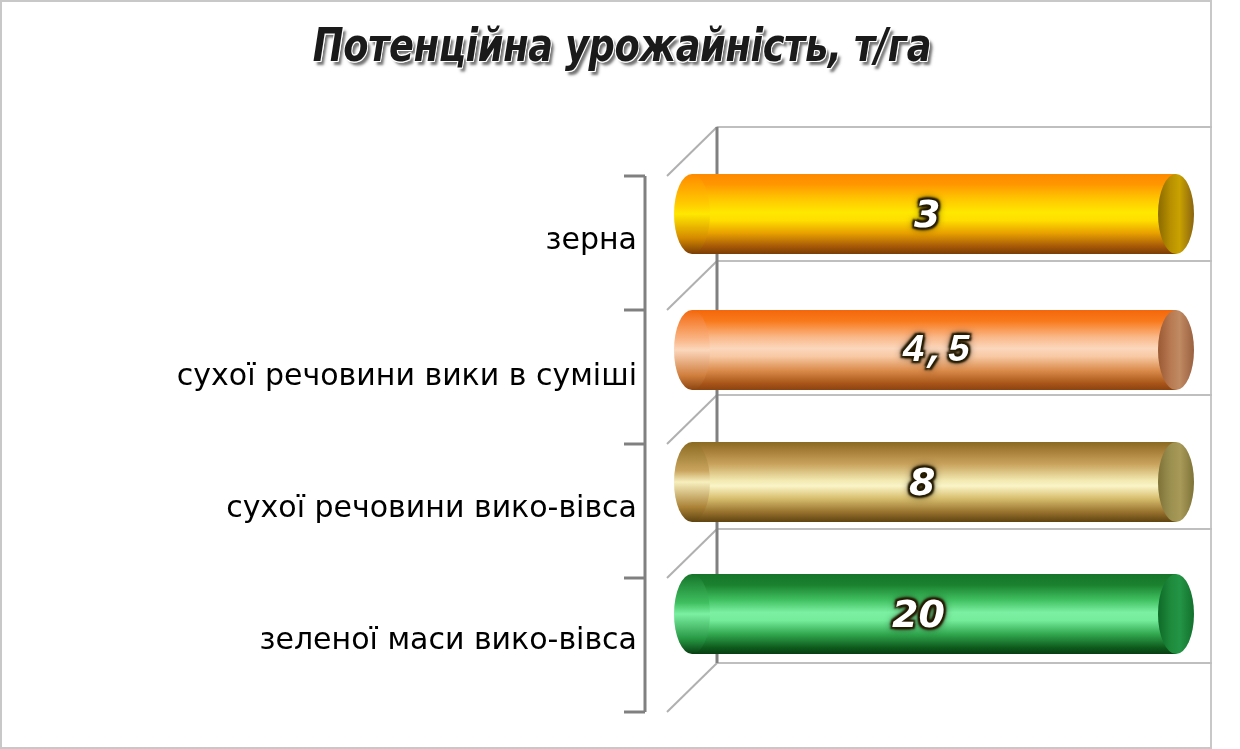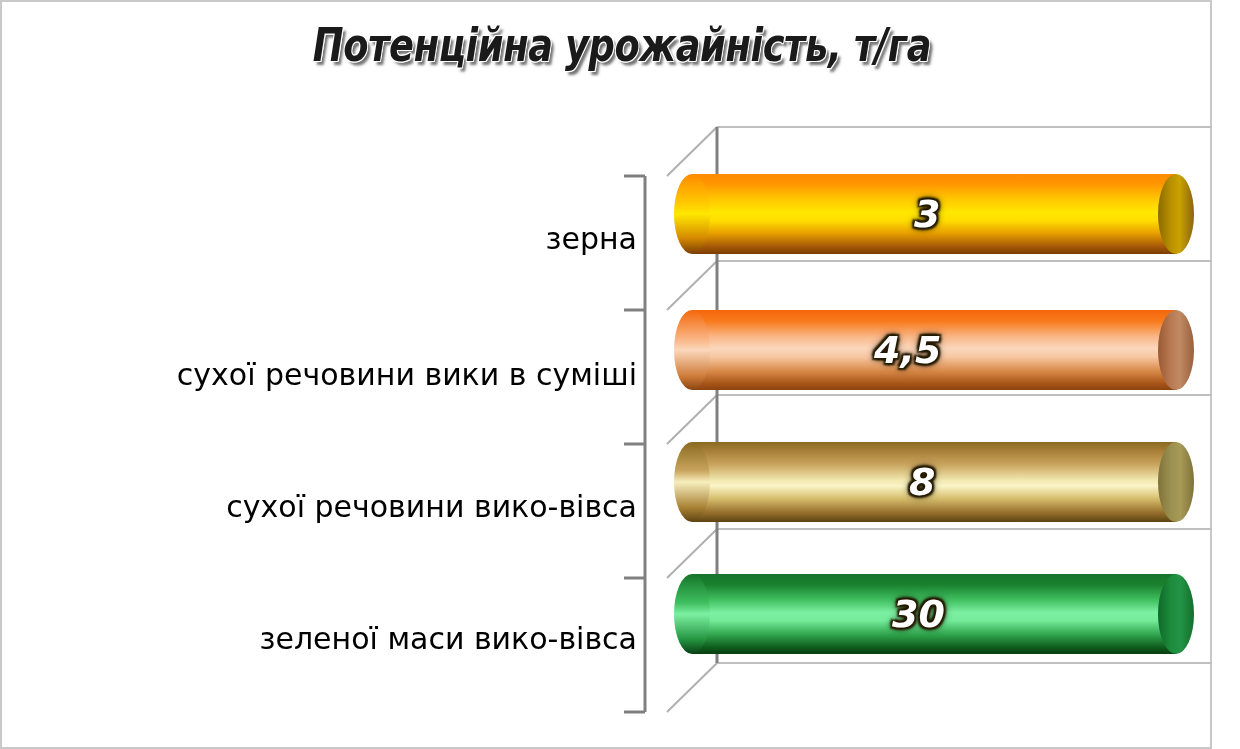--- a/index.html
+++ b/index.html
@@ -177,35 +177,35 @@
                   background:linear-gradient(to right,#8A6A00 0%,#B89000 35%,#C9A200 60%,#8A6410 100%);"></div>
       <div class="bar-value" style="left:240px;">3</div>
     </div>
 
     <div class="bar" style="left:672px; top:308px; width:520px;">
       <div class="bar-body" style="left:18px; width:484px;
                   background:linear-gradient(to bottom,#F4670A 0%,#F87A1C 14%,#FAB88A 34%,#FBD7BC 48%,#F8C9A4 58%,#D98A49 76%,#A85418 92%,#8B4410 100%);"></div>
       <div class="bar-cap-left" style="background:linear-gradient(to bottom,#F4670A 0%,#FAB88A 38%,#FBD7BC 50%,#D07E3C 82%,#8B4410 100%);"></div>
       <div class="bar-cap-right" style="left:484px;
                   background:linear-gradient(to right,#9A5A34 0%,#B87A52 35%,#C08A62 60%,#9A6040 100%);"></div>
-      <div class="bar-value" style="left:200px;">4,5</div>
+      <div class="bar-value" style="left:228px;font-family:Liberation Mono, monospace;">4,5</div>
     </div>
 
     <div class="bar" style="left:672px; top:440px; width:520px;">
       <div class="bar-body" style="left:18px; width:484px;
                   background:linear-gradient(to bottom,#8A6A20 0%,#A9803A 12%,#C9A45E 28%,#F2E9B0 48%,#FAF4C8 55%,#D9C070 70%,#96702C 88%,#5E4410 100%);"></div>
       <div class="bar-cap-left" style="background:linear-gradient(to bottom,#8A6A20 0%,#C9A45E 36%,#F7EFBE 50%,#A98034 82%,#5E4410 100%);"></div>
       <div class="bar-cap-right" style="left:484px;
                   background:linear-gradient(to right,#7E7238 0%,#9C9050 35%,#A89A58 62%,#7E7238 100%);"></div>
       <div class="bar-value" style="left:235px;">8</div>
     </div>
 
     <div class="bar" style="left:672px; top:572px; width:520px;">
       <div class="bar-body" style="left:18px; width:484px;
                   background:linear-gradient(to bottom,#16742A 0%,#1B8230 14%,#3FBF5F 32%,#7CF0A2 48%,#74EC9A 58%,#2FA44C 76%,#0E5A1C 92%,#073E12 100%);"></div>
       <div class="bar-cap-left" style="background:linear-gradient(to bottom,#16742A 0%,#3FBF5F 36%,#7CF0A2 50%,#249440 82%,#073E12 100%);"></div>
       <div class="bar-cap-right" style="left:484px;
                   background:linear-gradient(to right,#0E6A28 0%,#1E8A3C 35%,#239445 62%,#12702C 100%);"></div>
-      <div class="bar-value" style="left:218px;">30</div>
+      <div class="bar-value" style="left:218px;">20</div>
     </div>
 
   </div>
 </div>
 
 </body></html>

